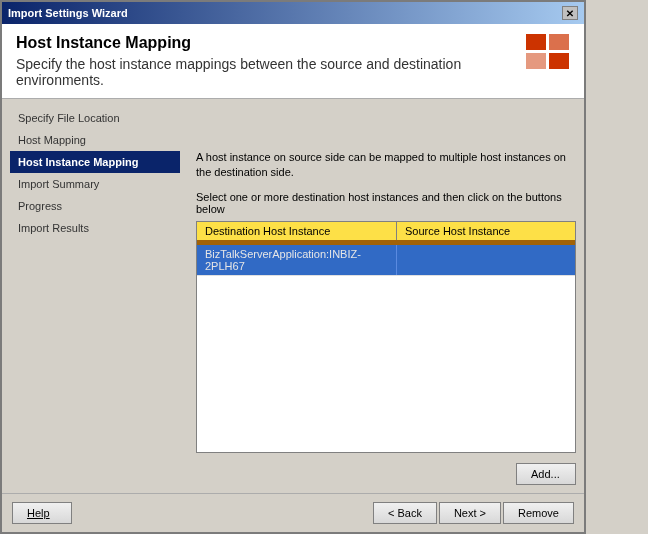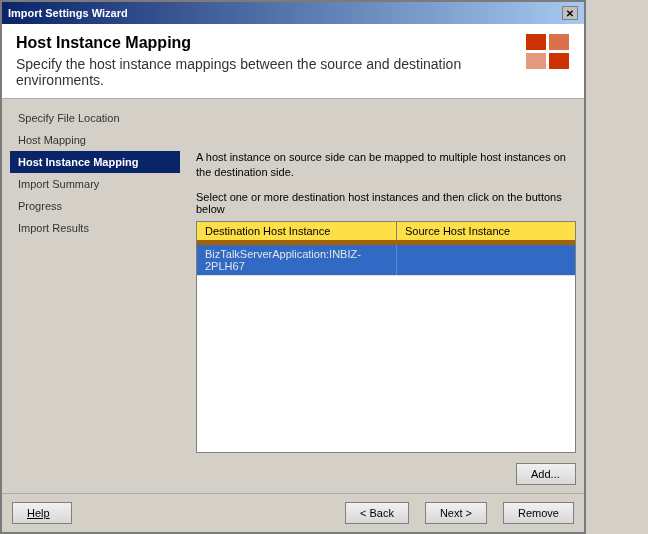--- a/index.html
+++ b/index.html
@@ -248,21 +248,21 @@
       background: #d4d0c8;
       flex-shrink: 0;
     }
 
     .footer-left {
       display: flex;
     }
 
     .footer-right {
       display: flex;
-      gap: 16px;
+      gap: 2px;
     }
 
     .btn-underline {
       text-decoration: underline;
       margin-top: 17px;
     }
   </style>
 </head>
 <body>
 

